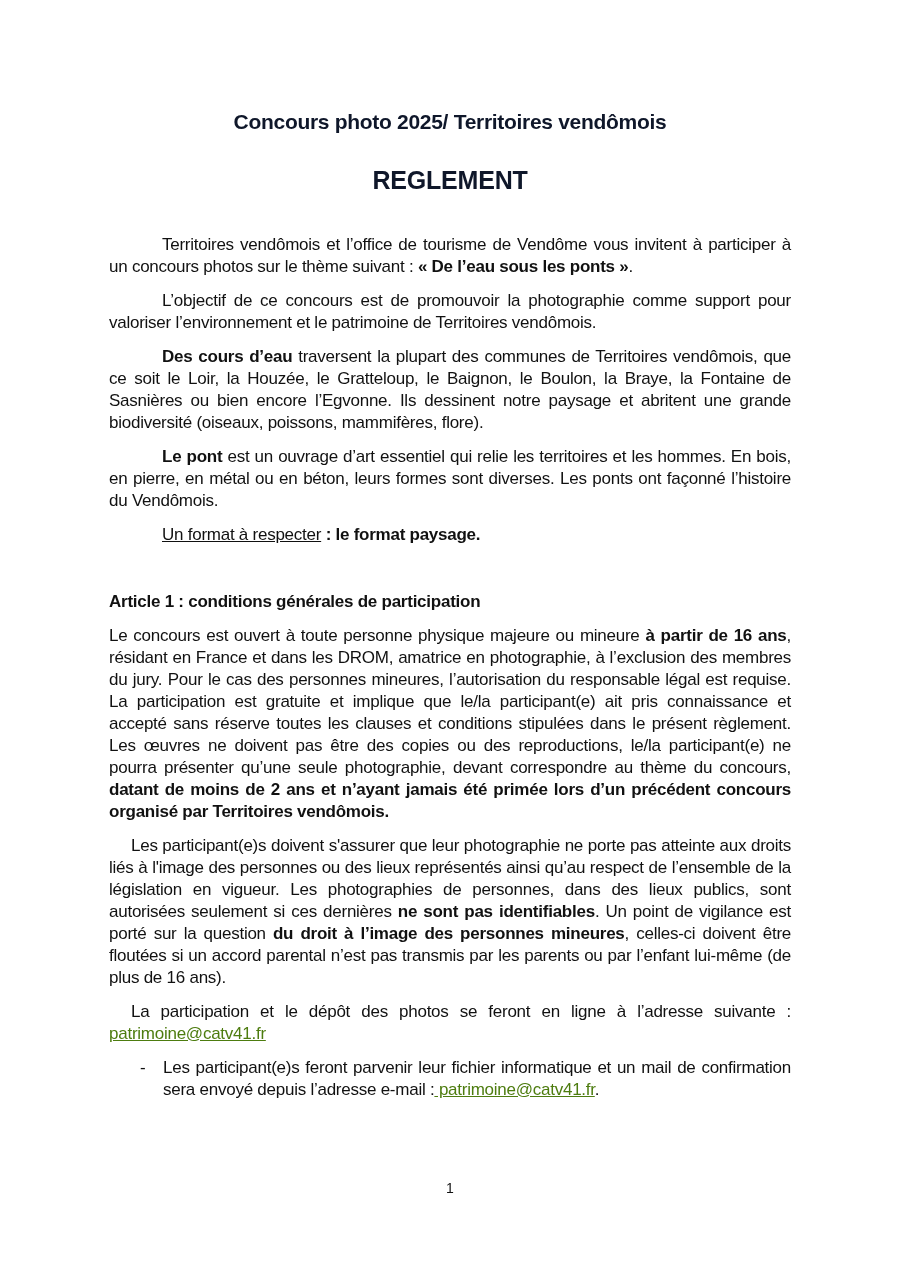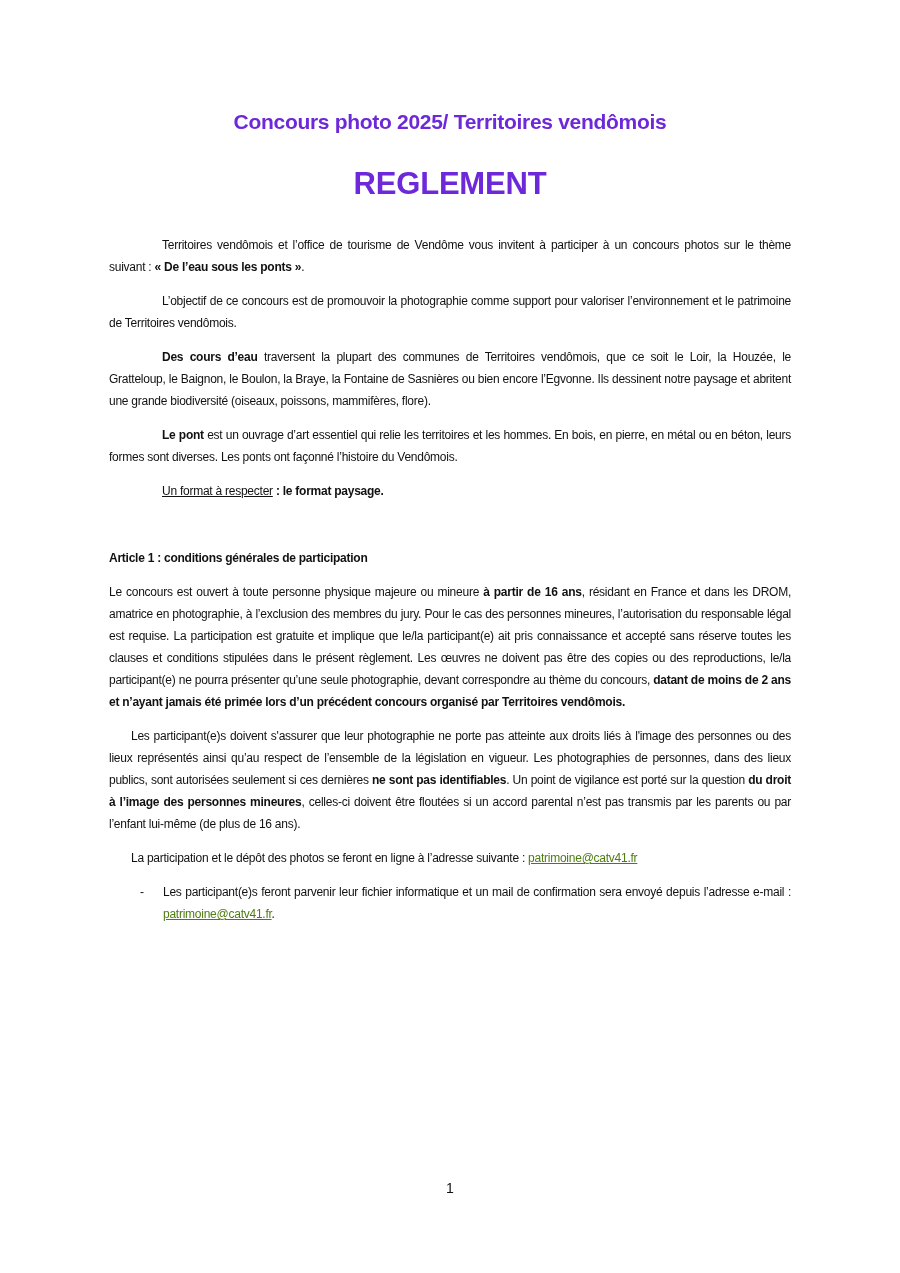--- a/index.html
+++ b/index.html
@@ -1,22 +1,22 @@
 <!DOCTYPE html>
 <html><head>
 <meta charset="utf-8">
 <style>
   html, body { margin: 0; padding: 0; background: #ffffff; }
   body { width: 900px; height: 1273px; position: relative; overflow: hidden;
          font-family: "Liberation Sans", sans-serif; color: #111; }
   .page { position: absolute; left: 0; top: 0; width: 900px; height: 1273px; background: #fff; }
-  .title { position: absolute; left: 0; width: 900px; text-align: center; font-weight: bold; color: #6d28d9; }
+  .title { position: absolute; left: 0; width: 900px; text-align: center; font-weight: bold; color: #0f172a; }
   .t1 { top: 110px; font-size: 21px; letter-spacing: -0.3px; }
-  .t2 { top: 166px; font-size: 31px; letter-spacing: -0.2px; }
-  .body { position: absolute; left: 109px; width: 682px; top: 234px; font-size: 12px; line-height: 22px; letter-spacing: -0.25px; }
+  .t2 { top: 166px; font-size: 25px; letter-spacing: -0.2px; }
+  .body { position: absolute; left: 109px; width: 682px; top: 234px; font-size: 17px; line-height: 22px; letter-spacing: -0.25px; }
   p { margin: 0; text-align: justify; }
   .ind { text-indent: 53px; }
   .ind2 { text-indent: 22px; }
   .gap { margin-top: 12px; }
   .h { font-weight: bold; margin-top: 45px; }
   u { text-decoration: underline; }
   a { color: #4d7c0f; text-decoration: underline; }
   .li { position: relative; padding-left: 54px; margin-top: 12px; }
   .li .dash { position: absolute; left: 31px; top: 0; }
   .pagenum { position: absolute; top: 1180px; left: 0; width: 900px; text-align: center; font-size: 14px; }

